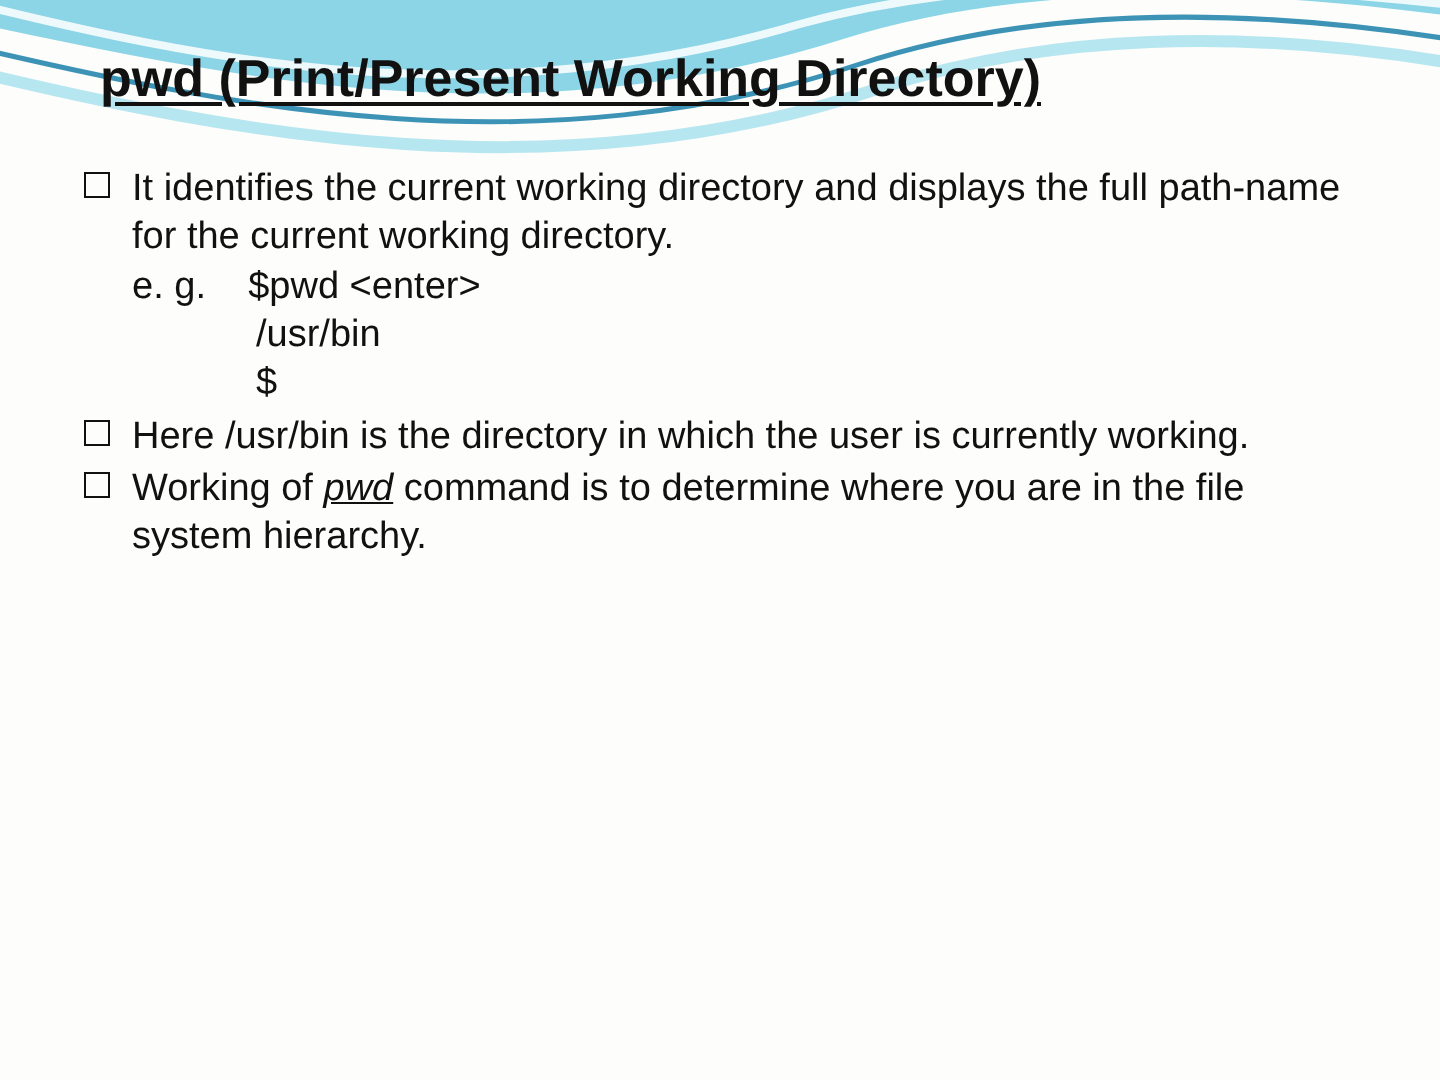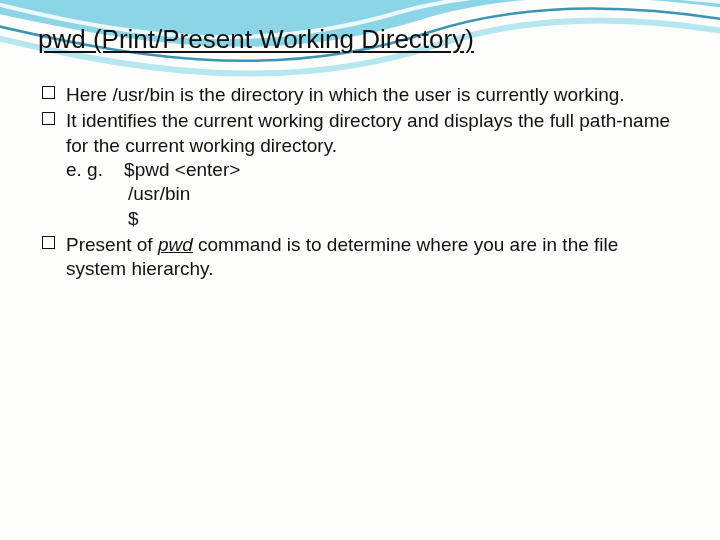--- a/index.html
+++ b/index.html
@@ -21,23 +21,23 @@
     height: 120px;
     z-index: 0;
     pointer-events: none;
   }
   .content {
     position: relative;
     z-index: 1;
     padding: 24px 38px 0 38px;
   }
   h1.title {
-    margin: 0 0 28px 0;
+    margin: 0 0 28px 12px;
     font-size: 26px;
-    font-weight: normal;
+    font-weight: bold;
     color: #111;
     text-decoration: underline;
     text-decoration-thickness: 2px;
     text-underline-offset: 3px;
   }
   ul.bullets {
     list-style: none;
     padding: 0;
     margin: 0 0 0 4px;
     font-size: 19px;
@@ -76,32 +76,32 @@
   <path d="M -20 0 C 100 30 240 60 400 12 C 480 -10 580 -14 740 4" fill="none" stroke="#ffffff" stroke-width="4" opacity="0.85"></path>
 </svg>
 
 <div class="content">
   <h1 class="title">pwd (Print/Present Working Directory)</h1>
 
   <ul class="bullets">
 
     <li>
       <span class="bullet-mark"></span>
-      <span>Here /usr/bin is the directory in which the user is currently working.</span>
-    </li>
-
-    <li>
-      <span class="bullet-mark"></span>
       <span>It identifies the current working directory and displays the full path-name for the current working directory.</span>
       <span class="sub indent-eg">
         <span>e. g.</span>&nbsp;&nbsp;&nbsp;&nbsp;<span>$pwd &lt;enter&gt;</span>
       </span>
       <span class="sub indent-cmd">/usr/bin</span>
       <span class="sub indent-cmd">$</span>
     </li>
 
     <li>
       <span class="bullet-mark"></span>
-      <span>Present of </span><span class="u">pwd</span><span> command is to determine where you are in the file system hierarchy.</span>
+      <span>Here /usr/bin is the directory in which the user is currently working.</span>
+    </li>
+
+    <li>
+      <span class="bullet-mark"></span>
+      <span>Working of </span><span class="u">pwd</span><span> command is to determine where you are in the file system hierarchy.</span>
     </li>
 
   </ul>
 </div>
 
 </body></html>

